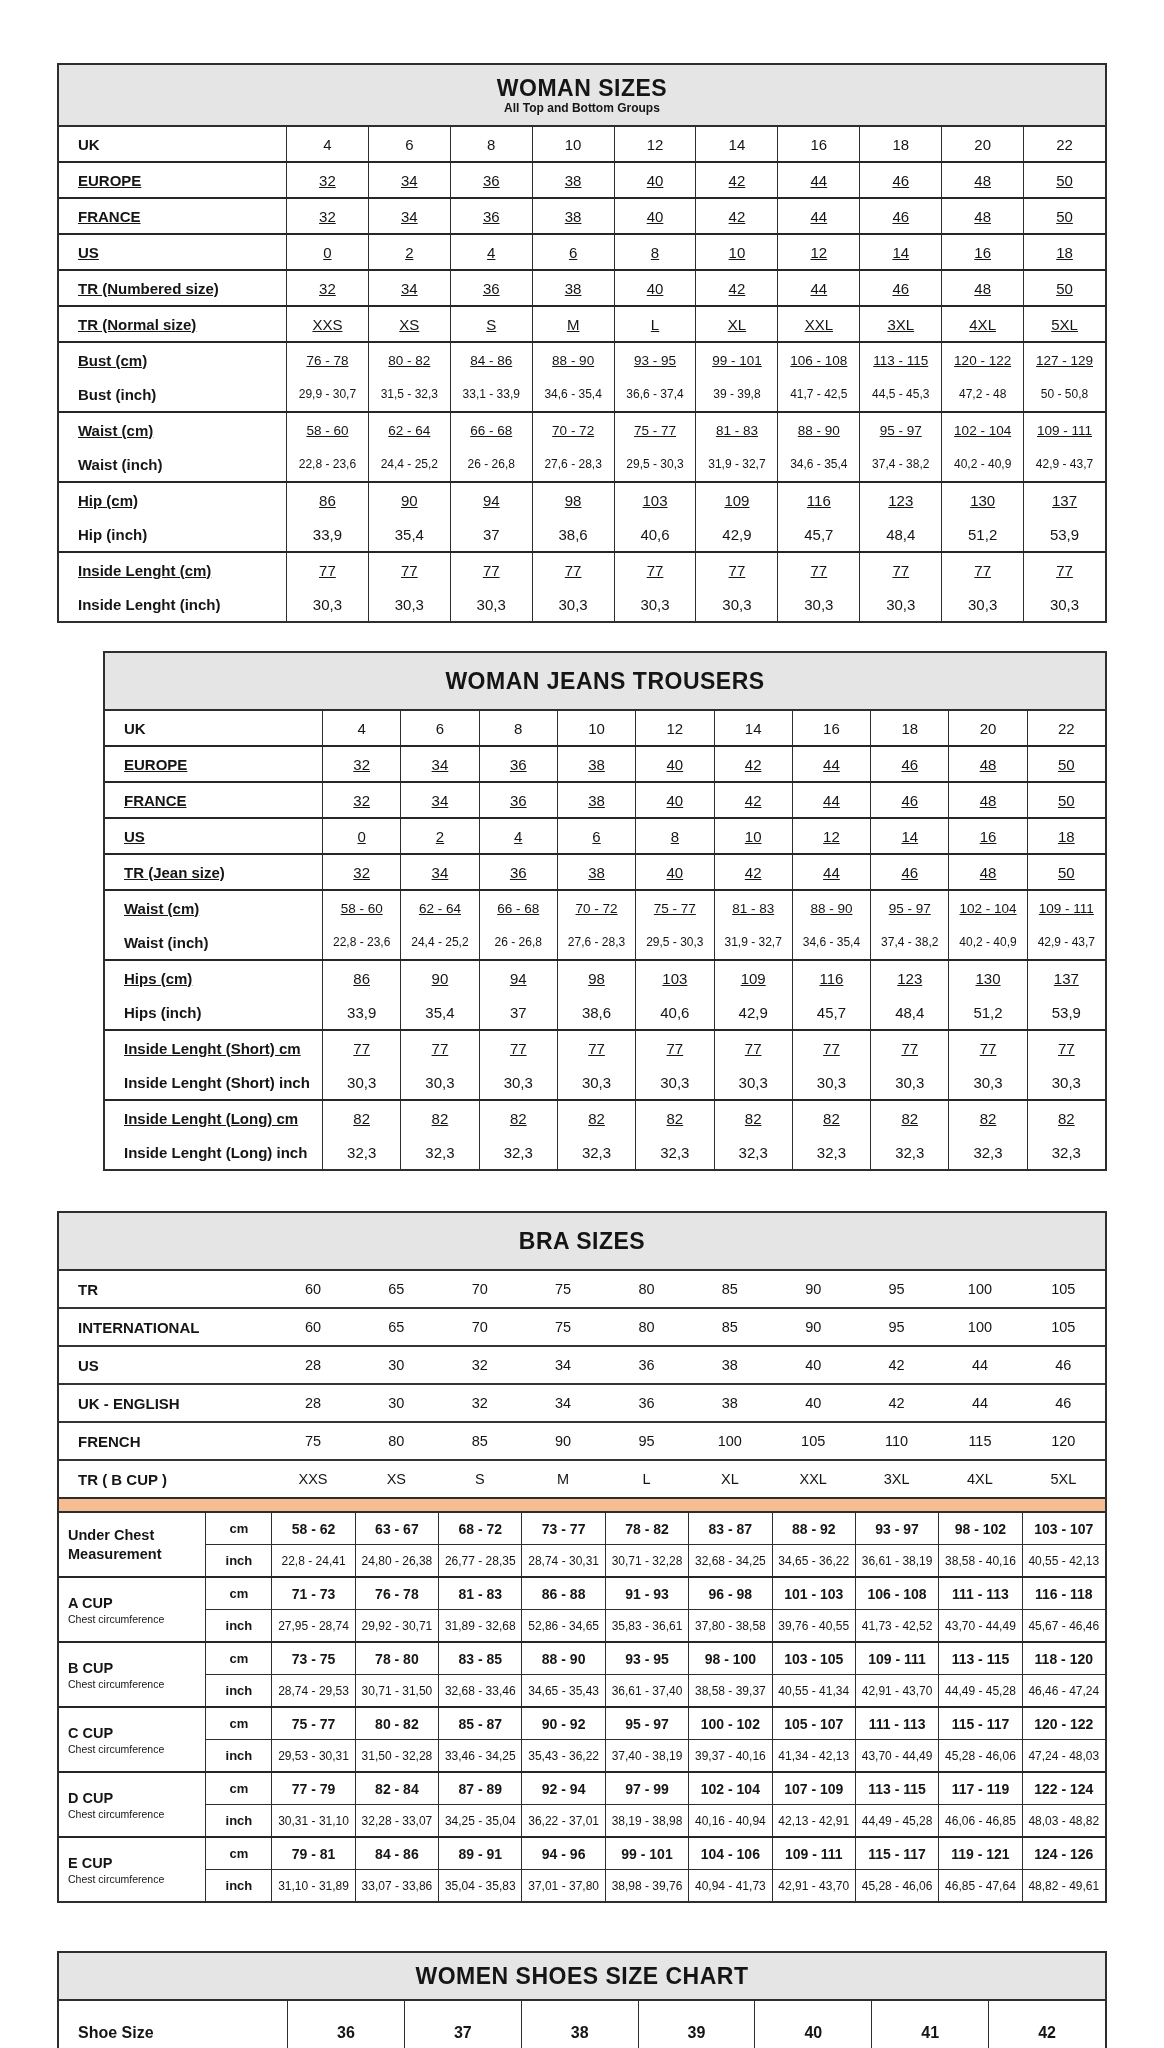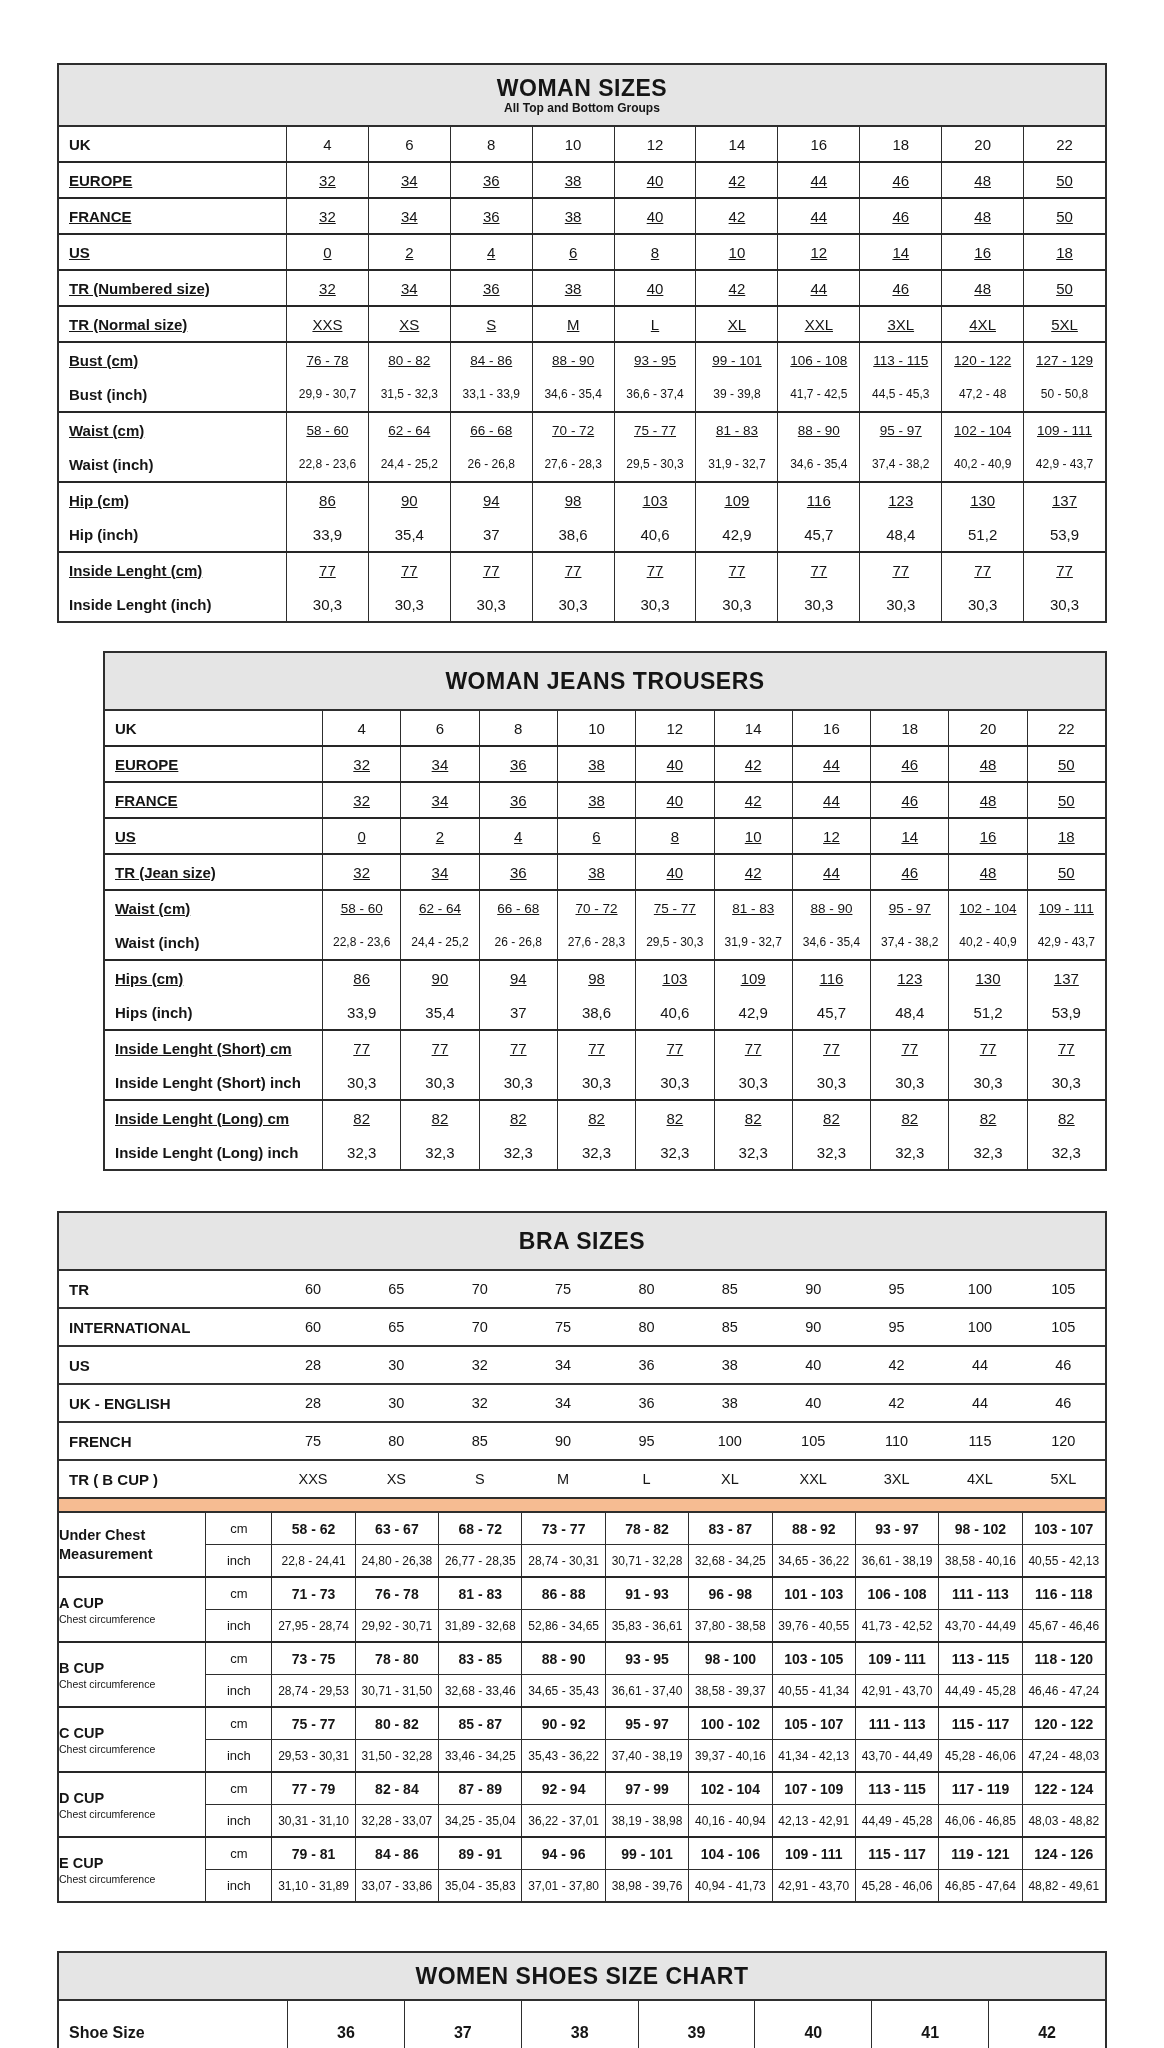--- a/index.html
+++ b/index.html
@@ -13,41 +13,41 @@
   .band .t{font-weight:bold;font-size:23px;letter-spacing:.5px;line-height:1.15;}
   .band .s{font-weight:bold;font-size:12px;line-height:1.2;}
   
   .g10{display:grid;grid-template-columns:21.7% repeat(10,1fr);}
   .row{border-top:1.6px solid #2e2e2e;}
   .row.sep{border-top:2.6px solid #262626;text-decoration:underline;}
   .row.cont{border-top:none;}
   .row.first{border-top:none;}
   .cell{display:flex;align-items:center;justify-content:center;min-height:32px;
         border-left:1.4px solid #2e2e2e;font-size:15px;white-space:nowrap;padding:1px 1px;}
-  .cell.label{justify-content:flex-start;padding-left:10px;font-weight:bold;border-left:none;font-size:15px;}
+  .cell.label{justify-content:flex-start;padding-left:19px;font-weight:bold;border-left:none;font-size:15px;}
   .cell.rng{font-size:13.5px;}
   .cell.small{font-size:12px;}
   
   .g10b{display:grid;grid-template-columns:20.3% repeat(10,1fr);}
   .rowb{border-top:2.4px solid #343434;}
   .rowb.first{border-top:none;}
   .rowb .cell{border-left:none;min-height:34px;font-size:14.5px;}
   .rowb .cell.label{font-size:15px;}
   .strip{height:12px;background:#f6bc92;border-top:2.4px solid #2e2e2e;border-bottom:2px solid #2e2e2e;}
   
   .cup{display:flex;border-top:2.6px solid #262626;}
   .cup.first{border-top:none;}
-  .labelcell{width:14%;display:flex;flex-direction:column;justify-content:center;box-sizing:border-box;}
+  .labelcell{width:14%;display:flex;flex-direction:column;justify-content:center;padding-left:9px;box-sizing:border-box;}
   .cuplabel{font-weight:bold;font-size:14.5px;line-height:1.25;}
   .cupnote{font-size:10.5px;margin-top:1px;}
   .rr{flex:1;display:flex;flex-direction:column;}
   .urow{display:grid;grid-template-columns:7.33% repeat(10,1fr);flex:1;}
   .urow.ir{border-top:1.3px solid #2e2e2e;}
   .urow .cell{min-height:29px;border-left:1.3px solid #2e2e2e;}
-  .urow .unit{font-weight:normal;font-size:13px;}
+  .urow .unit{font-weight:bold;font-size:13px;}
   .urow .cv{font-weight:bold;font-size:14px;}
   .urow .iv{font-size:12px;text-align:right;}
   
   .g7{display:grid;grid-template-columns:21.8% repeat(7,1fr);}
   .g7 .cell{min-height:44px;}
   .g7.size .cell{min-height:62px;font-weight:bold;font-size:16px;}
   .g7.size .cell.label{font-size:16px;}
 </style>
 </head>
 <body>

